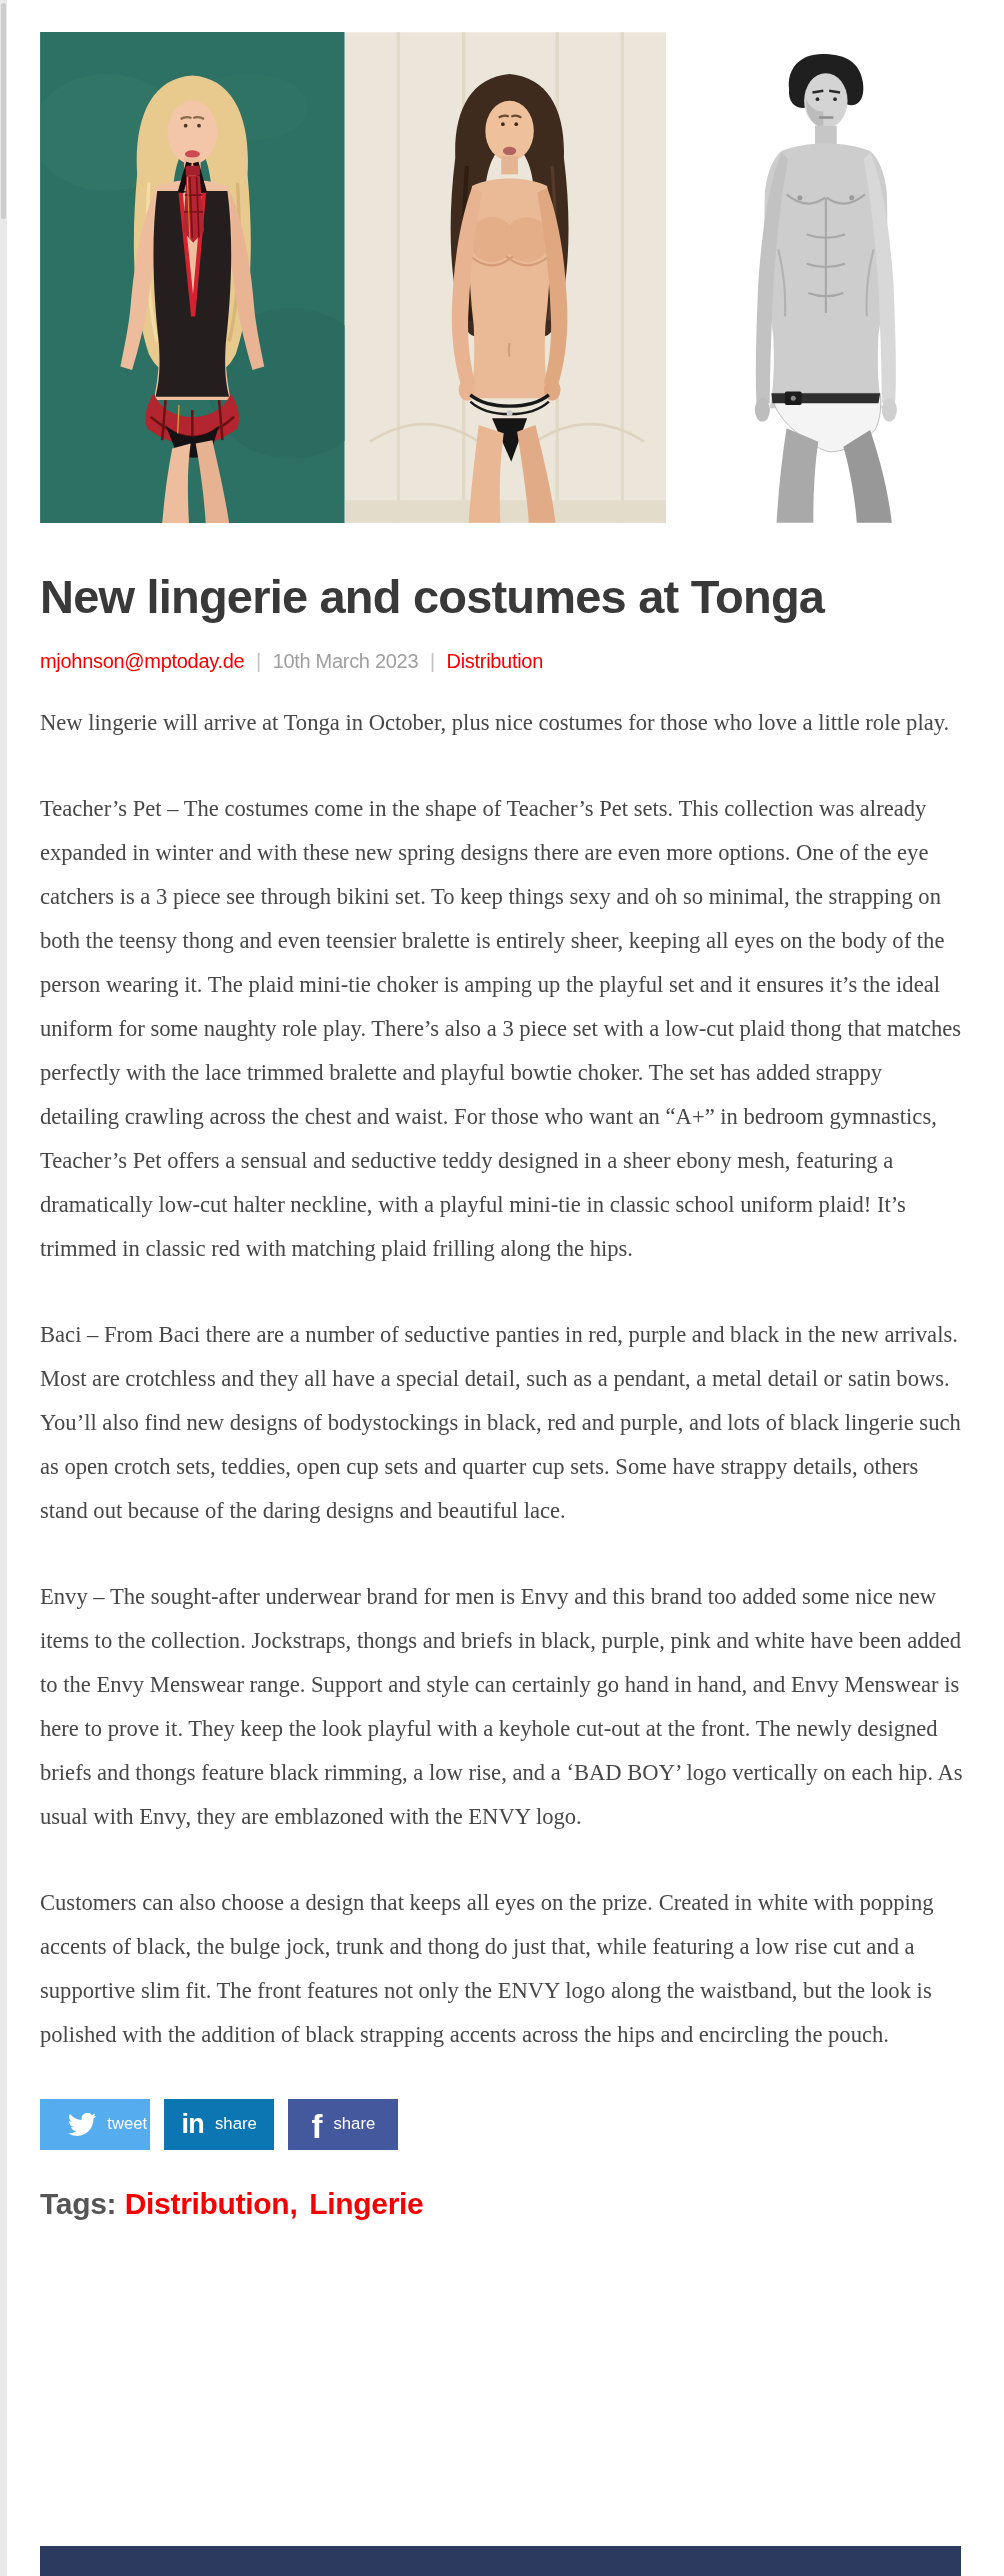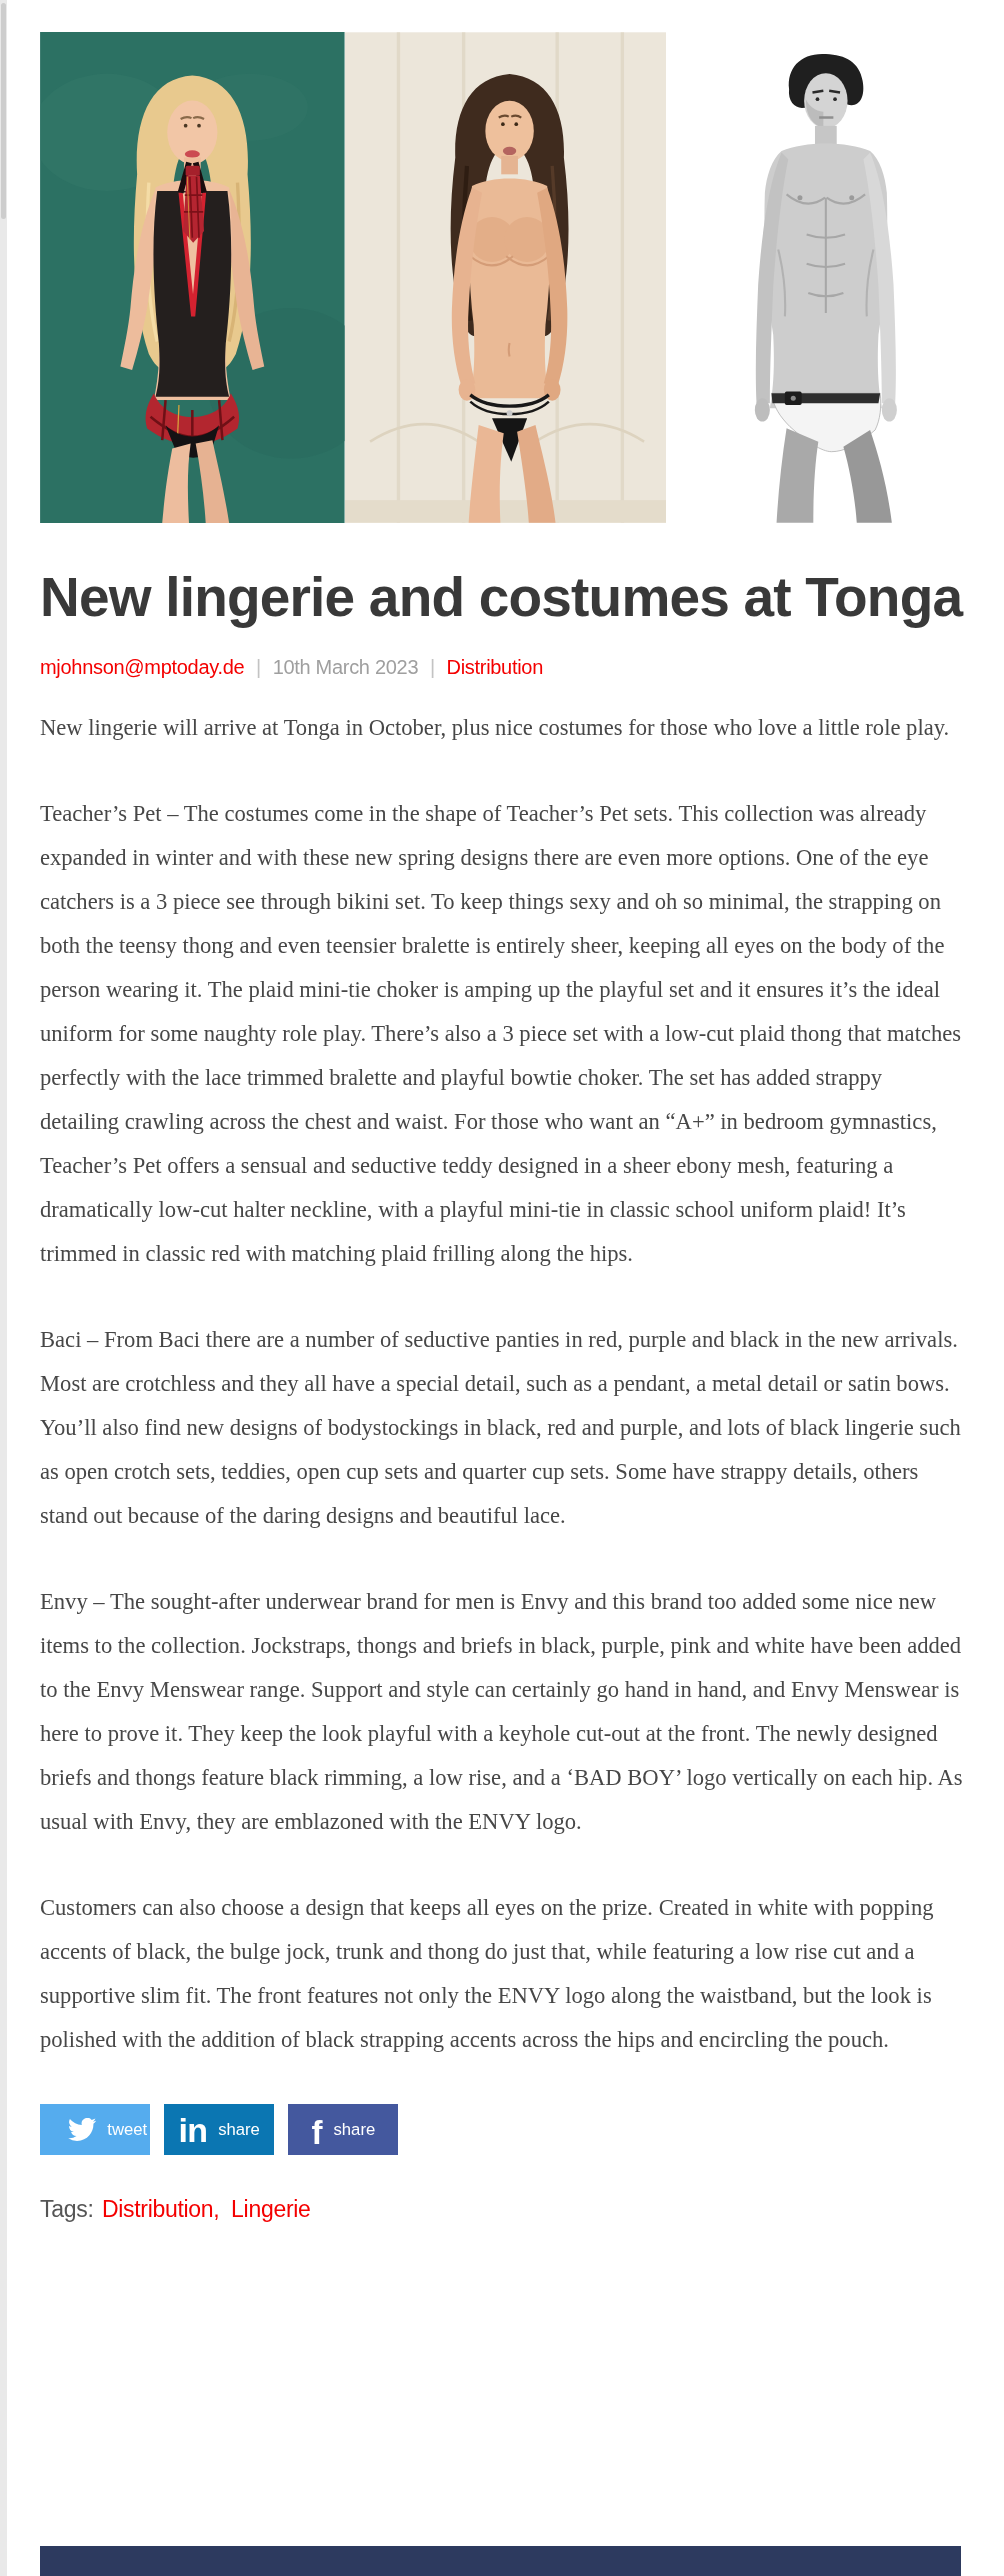--- a/index.html
+++ b/index.html
@@ -7,44 +7,44 @@
     width:1004px;height:2576px;position:relative;background:#ffffff;
     font-family:"Liberation Sans",sans-serif;overflow:hidden;
   }
   .scroll-track{position:absolute;left:0;top:0;width:6.7px;height:2576px;background:#e9e9e9;}
   .scroll-thumb{position:absolute;left:0.8px;top:3.3px;width:5px;height:216px;background:#cdcdcd;border-radius:2.5px;}
   .content{margin:0 40px 0 40px;}
   .hero{display:flex;padding-top:32px;}
   .hero svg{display:block;}
   .hero .img3{margin-left:22px;}
   .page-title{
-    margin-top:52px;font-size:55px;line-height:44px;font-weight:700;
+    margin-top:52px;font-size:47px;line-height:44px;font-weight:700;
     color:#393939;letter-spacing:-0.8px;
   }
   .meta{margin-top:13.4px;font-size:20px;line-height:23.4px;letter-spacing:-0.3px;}
   .meta .lnk{color:#f40000;text-decoration:none;cursor:pointer;}
   .meta .date{color:#9f9f9f;}
   .meta .sep{color:#c3c3c3;margin:0 11.7px;font-weight:400;}
   .body-copy{margin-top:27px;}
   .body-copy p{
     font-family:"Liberation Serif",serif;font-size:22.6px;line-height:44px;
     color:#474747;margin:0 0 42px 0;max-width:926px;
   }
   .share-row{display:flex;gap:14.2px;margin-top:0px;}
   .share-btn{
     width:110px;height:51px;border:none;display:flex;align-items:center;
     justify-content:center;gap:11px;cursor:pointer;padding:0;
   }
   .share-btn span{color:#ffffff;font-size:16.7px;font-family:"Liberation Sans",sans-serif;}
   .btn-twitter{background:#55acee;padding-left:25px;}
   .btn-linkedin{background:#0b76b2;}
   .btn-facebook{background:#44589e;}
-  .in-logo{color:#fff;font-size:34px;font-weight:800;letter-spacing:-0.8px;line-height:1;}
+  .in-logo{color:#fff;font-size:27px;font-weight:800;letter-spacing:-0.8px;line-height:1;}
   .f-logo{color:#fff;font-size:33px;font-weight:700;line-height:1;position:relative;top:2.5px;}
-  .tags-row{margin-top:38px;font-size:23px;line-height:32px;color:#555555;letter-spacing:-0.3px;}
+  .tags-row{margin-top:38px;font-size:30px;line-height:32px;color:#555555;letter-spacing:-0.3px;font-weight:bold;}
   .tags-row .tag{color:#f40000;text-decoration:none;cursor:pointer;}
   .tags-row .t1{margin-left:8.4px;}
   .tags-row .t2{margin-left:11.7px;}
   .tags-row .comma{color:#f40000;}
   .footer-bar{position:absolute;left:40px;bottom:0;width:921px;height:30px;background:#2d3a5f;}
 </style>
 </head>
 <body>
 
 <div class="scroll-track">

